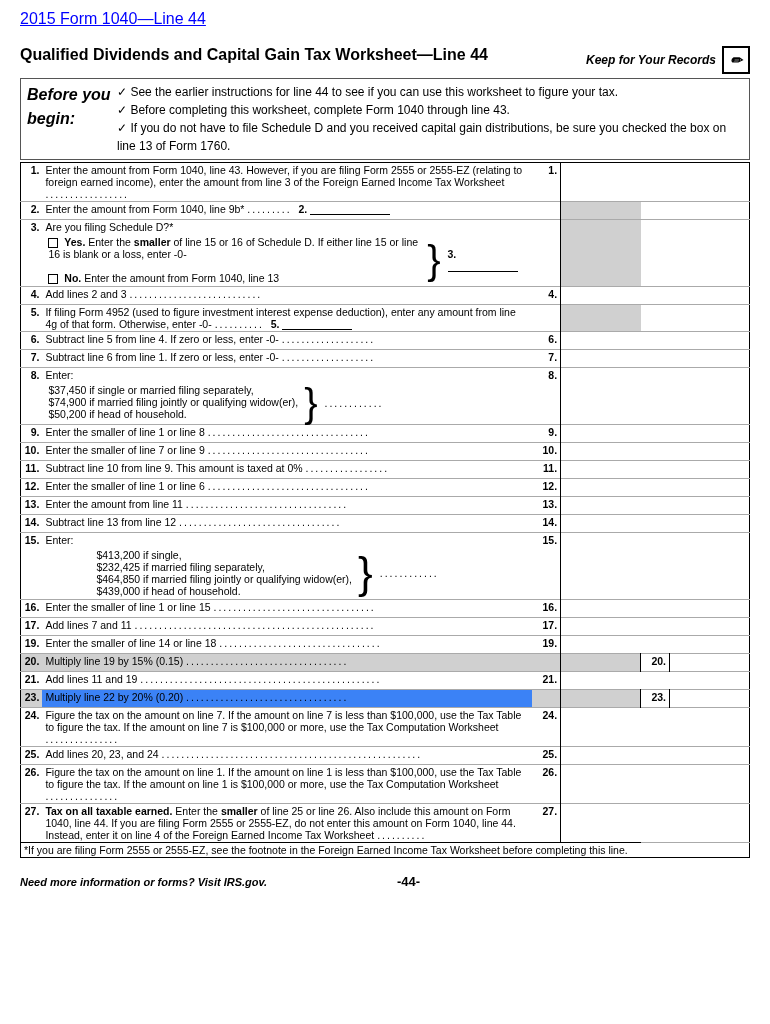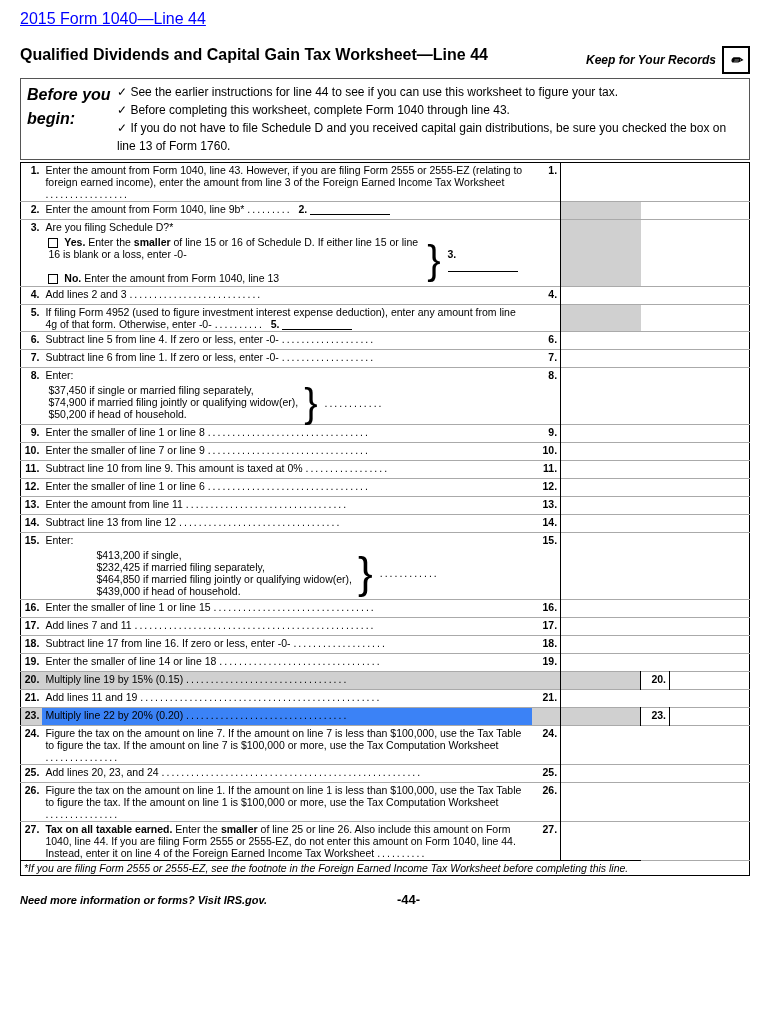--- a/index.html
+++ b/index.html
@@ -81,21 +81,20 @@
     }
     .answer-col {
       width: 90px;
       border-left: 1px solid #000;
       vertical-align: middle;
       height: 18px;
     }
     .dots { letter-spacing: 2px; }
     .footer-note {
       font-size: 9.5px;
-      font-style: italic;
       border-top: 1px solid #000;
       padding-top: 2px;
       margin-top: 2px;
     }
     .page-footer {
       display: flex;
       justify-content: space-between;
       align-items: center;
       margin-top: 16px;
       font-size: 11px;
@@ -326,26 +325,20 @@
       <td class="answer-col"></td>
     </tr>
 
     <tr class="row-group">
       <td class="num-col">17.</td>
       <td class="desc-col">Add lines 7 and 11 <span class="dots">.................................................</span></td>
       <td class="line-label"><b>17.</b></td>
       <td class="answer-col"></td>
     </tr>
 
-    <tr class="row-group">
-      <td class="num-col">18.</td>
-      <td class="desc-col">Subtract line 17 from line 16. If zero or less, enter -0- <span class="dots">...................</span></td>
-      <td class="line-label"><b>18.</b></td>
-      <td class="answer-col"></td>
-    </tr>
 
     <tr class="row-group">
       <td class="num-col">19.</td>
       <td class="desc-col">Enter the smaller of line 14 or line 18 <span class="dots">.................................</span></td>
       <td class="line-label"><b>19.</b></td>
       <td class="answer-col"></td>
     </tr>
 
     <tr class="row-group">
       <td class="num-col shaded" style="background:#d0d0d0;">20.</td>

